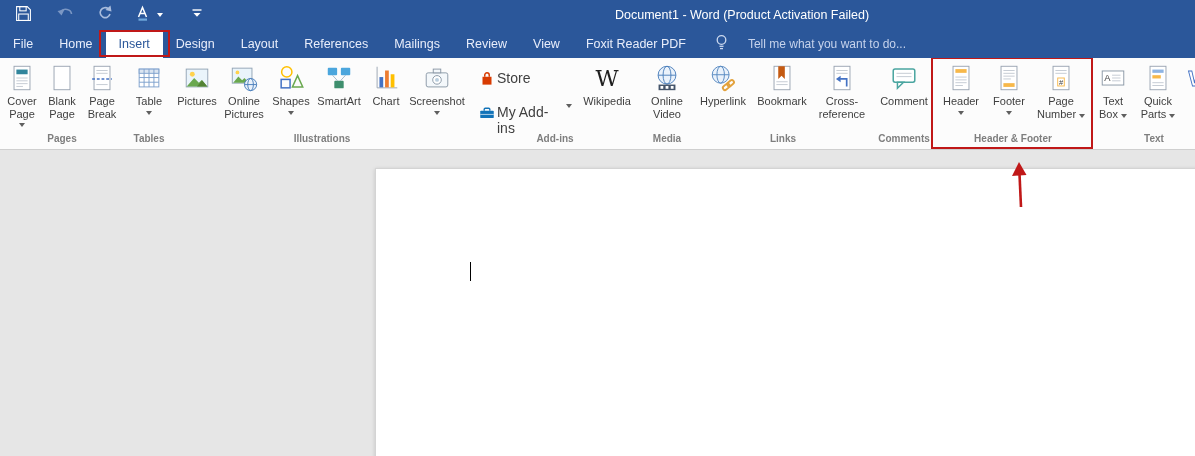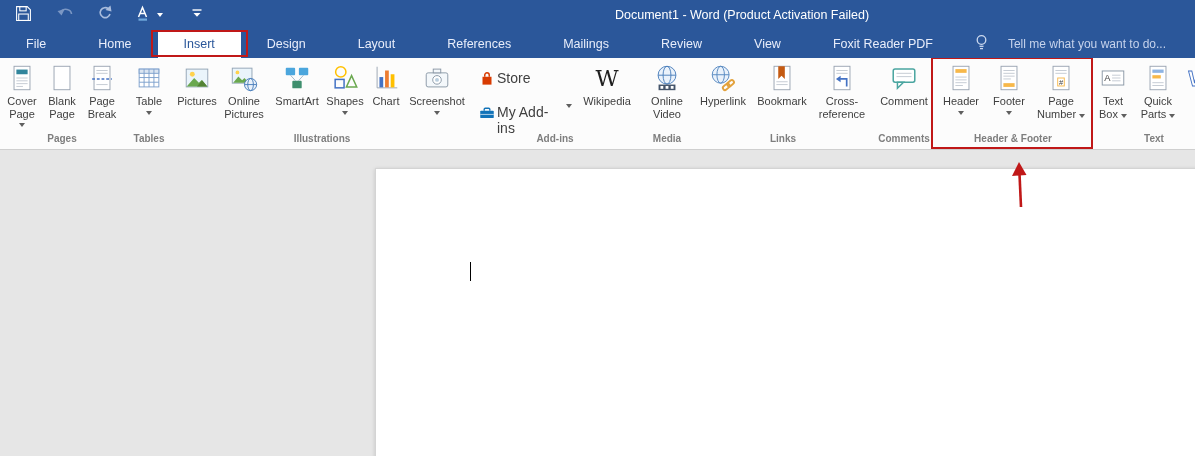--- a/index.html
+++ b/index.html
@@ -14,21 +14,21 @@
   .qbtn.save { width:30px; }
   .qbtn.undo { width:30px; margin-left:12px; }
   .qbtn.redo { width:30px; margin-left:10px; }
   .qbtn.tool { width:34px; margin-left:12px; gap:3px; }
   .qbtn.custom { width:26px; margin-left:18px; }
   .title { position:absolute; left:593px; top:0; height:30px; display:flex; align-items:center;
            color:#ffffff; font-size:12.5px; white-space:nowrap;margin-left:22px; }
 
   
   .tabbar { height:28px; background:#2b579a; display:flex; align-items:stretch; }
-  .tab { padding:0 26px; display:flex; align-items:center; color:#e9eefb; font-size:12.5px; position:relative; }
+  .tab { padding:0 13px; display:flex; align-items:center; color:#e9eefb; font-size:12.5px; position:relative; }
   .tab.active { background:#ffffff; color:#2b579a; }
   .hl-insert { position:absolute; top:0px; bottom:1px; left:-7px; right:-7px;
                border:2px solid #c01818; pointer-events:none; }
   .tellme { display:flex; align-items:center; gap:20px; margin-left:16px; color:#c6d3ec; font-size:12px; }
 
   
   .ribbon { height:92px; background:#fcfcfc; border-bottom:1px solid #cfcfcf;
             display:flex; align-items:stretch; padding-left:1px; overflow:hidden; }
   .rgroup { display:flex; flex-direction:column; padding:0 1px; position:relative; }
   .grow { flex:1; display:flex; align-items:flex-start; }
@@ -226,41 +226,41 @@
                 <rect x="3.5" y="5.5" width="21" height="16" fill="#eaf4fb" stroke="#93a4b5"></rect>
                 <circle cx="9" cy="10" r="2" fill="#ffd24d"></circle>
                 <polygon points="4.5,21 10,14.5 14,18.5 16.5,16 21,21" fill="#6aa84f"></polygon>
                 <circle cx="23" cy="23" r="6.5" fill="#e9f1fa" stroke="#4a7ebb"></circle>
                 <ellipse cx="23" cy="23" rx="3" ry="6.5" fill="none" stroke="#4a7ebb"></ellipse>
                 <line x1="16.5" y1="23" x2="29.5" y2="23" stroke="#4a7ebb"></line>
               </svg>
           </span>
           <span class="lblwrap"><span data-bind="ribbon.illustrations.online_pictures">Online Pictures</span></span>
         </div>
+        <div class="bigbtn w42">
+          <span class="ic">
+            <svg width="30" height="30" viewBox="0 0 32 32">
+                <circle cx="11.5" cy="9.5" r="5.5" fill="none" stroke="#ffc000" stroke-width="1.6"></circle>
+                <rect x="5.5" y="17.5" width="9.5" height="9" fill="none" stroke="#4472c4" stroke-width="1.6"></rect>
+                <polygon points="23,13.5 28.5,25.5 17.5,25.5" fill="none" stroke="#6aa84f" stroke-width="1.6"></polygon>
+              </svg>
+          </span>
+          <span class="lblwrap"><span data-bind="ribbon.illustrations.shapes">Shapes</span></span>
+          <span class="caret-d"></span>
+        </div>
         <div class="bigbtn w54">
           <span class="ic">
             <svg width="30" height="30" viewBox="0 0 32 32">
                 <rect x="4" y="5" width="10" height="8" rx="1" fill="#4ba6dd"></rect>
                 <rect x="18" y="5" width="10" height="8" rx="1" fill="#4ba6dd"></rect>
                 <rect x="11" y="19" width="10" height="8" rx="1" fill="#3f8f6e"></rect>
                 <path d="M9,13 L14.5,19 M23,13 L17.5,19" stroke="#9fb6c8" fill="none"></path>
               </svg>
           </span>
           <span class="lblwrap"><span data-bind="ribbon.illustrations.smartart">SmartArt</span></span>
-        </div>
-        <div class="bigbtn w42">
-          <span class="ic">
-            <svg width="30" height="30" viewBox="0 0 32 32">
-                <circle cx="11.5" cy="9.5" r="5.5" fill="none" stroke="#ffc000" stroke-width="1.6"></circle>
-                <rect x="5.5" y="17.5" width="9.5" height="9" fill="none" stroke="#4472c4" stroke-width="1.6"></rect>
-                <polygon points="23,13.5 28.5,25.5 17.5,25.5" fill="none" stroke="#6aa84f" stroke-width="1.6"></polygon>
-              </svg>
-          </span>
-          <span class="lblwrap"><span data-bind="ribbon.illustrations.shapes">Shapes</span></span>
-          <span class="caret-d"></span>
         </div>
         <div class="bigbtn w40">
           <span class="ic">
             <svg width="30" height="30" viewBox="0 0 32 32">
                 <line x1="6.5" y1="4" x2="6.5" y2="26.5" stroke="#9aa4b2"></line>
                 <line x1="6.5" y1="26.5" x2="28" y2="26.5" stroke="#9aa4b2"></line>
                 <rect x="9" y="15" width="4" height="11" fill="#4472c4"></rect>
                 <rect x="15" y="8" width="4" height="18" fill="#ed7d31"></rect>
                 <rect x="21" y="12" width="4" height="14" fill="#ffc000"></rect>
               </svg>

